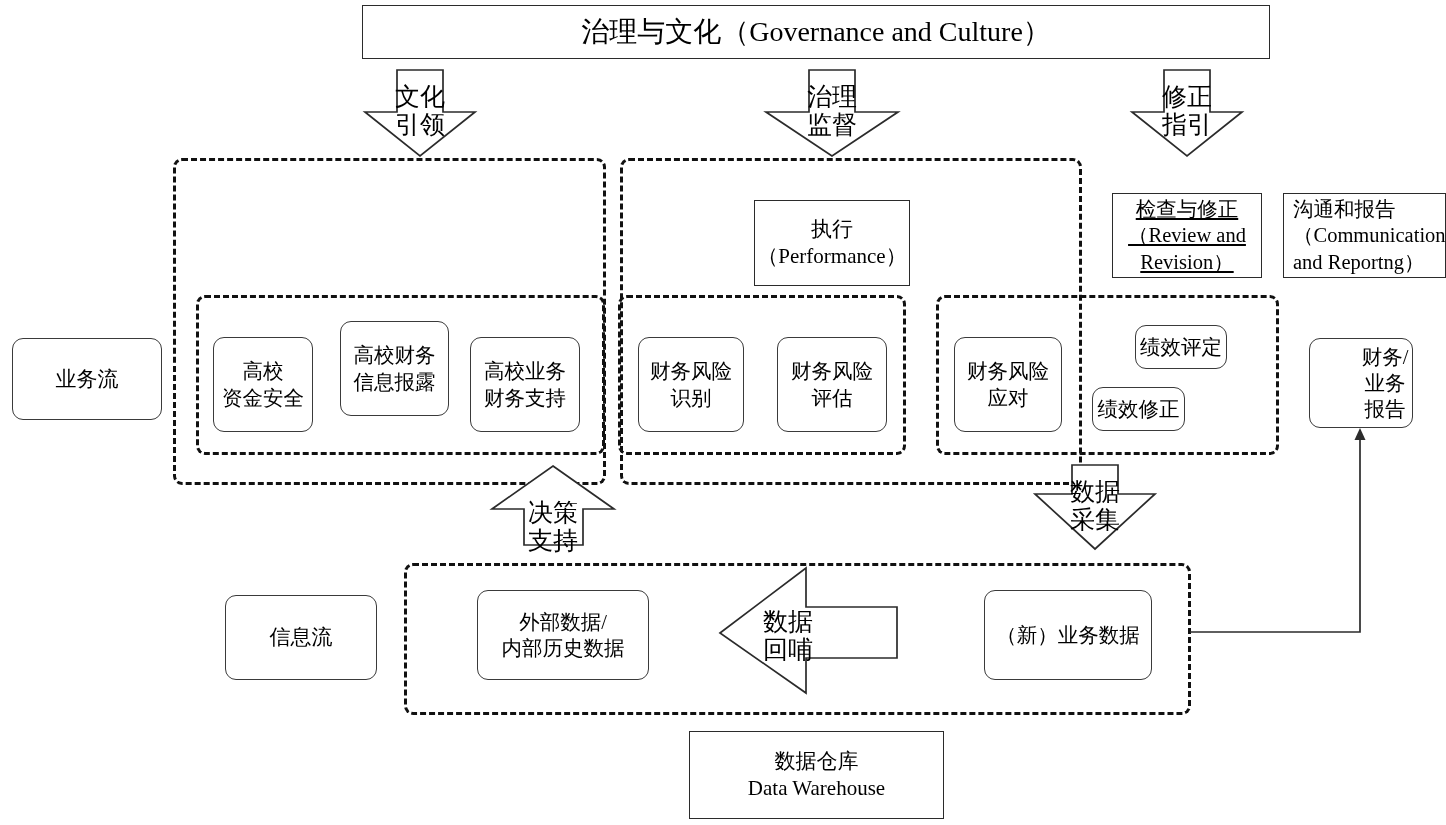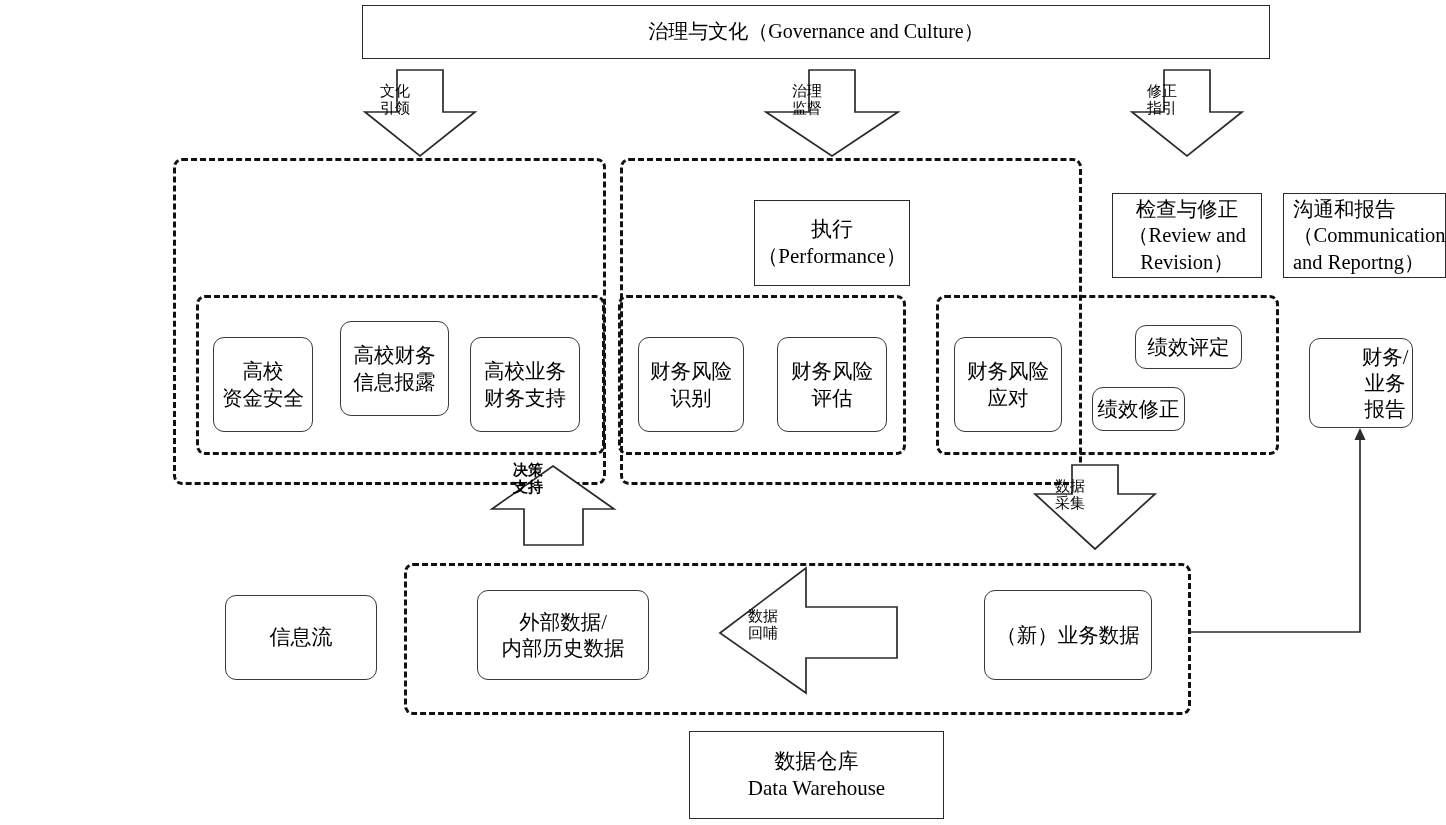--- a/index.html
+++ b/index.html
@@ -49,28 +49,29 @@
     position: absolute;
     left: 0;
     top: 0;
     width: 1446px;
     height: 825px;
     pointer-events: none;
     overflow: visible;
   }
   .arrow-label {
     position: absolute;
+    text-align: center;
     line-height: 1.12;
     white-space: pre-line;
-    font-size: 15px;
+    font-size: 25px;
     z-index: 5;
   }
   .t20 { font-size: 20.5px; }
   .t21 { font-size: 21px; }
-  .t22 { font-size: 20px; }
+  .t22 { font-size: 28px; }
 </style>
 </head>
 <body>
 
 <div id="canvas">
 
   <div class="node rect t22" style="left:362px; top:5px; width:908px; height:54px;">治理与文化（Governance and Culture）</div>
 
   <div class="dash" style="left:173px; top:158px; width:433px; height:327px;"></div>
 
@@ -81,28 +82,29 @@
   <div class="dash" style="left:618px; top:295px; width:288px; height:160px;"></div>
 
   <div class="dash" style="left:936px; top:295px; width:343px; height:160px;"></div>
 
   <div class="dash" style="left:404px; top:563px; width:787px; height:152px;"></div>
 
 
   <div class="node rect t21" style="left:754px; top:192px; width:156px; height:86px;margin-top:8px;">执行
 （Performance）</div>
 
-  <div class="node rect t20" style="left:1112px; top:193px; width:150px; height:85px;">检查与修正
+  <div class="node rect t20" style="left:1112px; top:193px; width:150px; height:85px;text-decoration:underline;">检查与修正
 （Review and
 Revision）</div>
 
   <div class="node rect t20" style="left:1283px; top:193px; width:163px; height:85px; justify-content:flex-start; padding-left:9px; text-align:left;">沟通和报告
 （Communication，
 and Reportng）</div>
 
+  <div class="node rrect t21" style="left:12px; top:338px; width:150px; height:82px;">业务流</div>
 
   <div class="node rrect t21" style="left:225px; top:595px; width:152px; height:85px;">信息流</div>
 
   <div class="node rrect t20" style="left:213px; top:337px; width:100px; height:95px;">高校
 资金安全</div>
 
   <div class="node rrect t20" style="left:340px; top:321px; width:109px; height:95px;">高校财务
 信息报露</div>
 
   <div class="node rrect t20" style="left:470px; top:337px; width:110px; height:95px;">高校业务
@@ -110,21 +112,21 @@
 
   <div class="node rrect t20" style="left:638px; top:337px; width:106px; height:95px;">财务风险
 识别</div>
 
   <div class="node rrect t20" style="left:777px; top:337px; width:110px; height:95px;">财务风险
 评估</div>
 
   <div class="node rrect t20" style="left:954px; top:337px; width:108px; height:95px;">财务风险
 应对</div>
 
-  <div class="node rrect t20" style="left:1135px; top:325px; width:107px; height:44px;">绩效评定</div>
+  <div class="node rrect t20" style="left:1135px; top:325px; width:92px; height:44px;">绩效评定</div>
 
   <div class="node rrect t20" style="left:1092px; top:387px; width:93px; height:44px;">绩效修正</div>
 
   <div class="node rrect t20" style="left:1309px; top:338px; width:104px; height:90px;padding-left:48px;">财务/业务
 报告</div>
 
   <div class="node rrect t20" style="left:477px; top:590px; width:172px; height:90px;">外部数据/
 内部历史数据</div>
 
   <div class="node rrect t20" style="left:984px; top:590px; width:168px; height:90px;">（新）业务数据</div>
@@ -156,21 +158,21 @@
 
   <div class="arrow-label" style="left:380px; top:83px; width:80px;">文化
 引领</div>
 
   <div class="arrow-label" style="left:792px; top:83px; width:80px;">治理
 监督</div>
 
   <div class="arrow-label" style="left:1147px; top:83px; width:80px;">修正
 指引</div>
 
-  <div class="arrow-label" style="left:513px; top:462px; width:80px;font-weight:bold;">决策
+  <div class="arrow-label" style="left:513px; top:499px; width:80px;">决策
 支持</div>
 
   <div class="arrow-label" style="left:1055px; top:478px; width:80px;">数据
 采集</div>
 
   <div class="arrow-label" style="left:748px; top:608px; width:80px;">数据
 回哺</div>
 
 </div>
 

